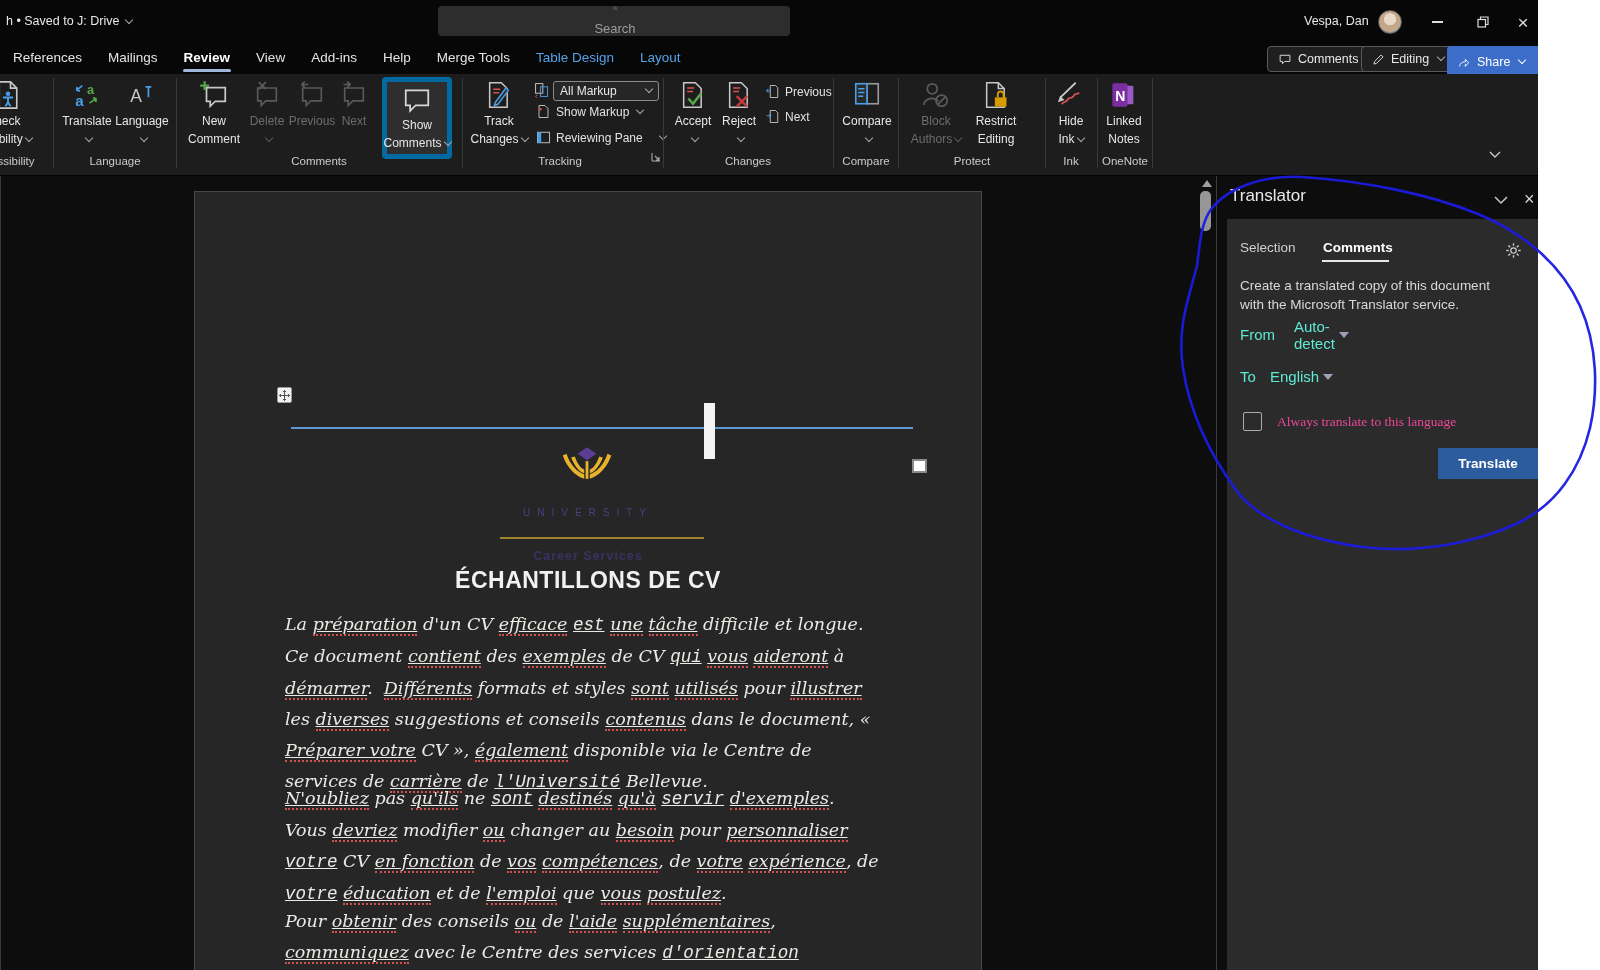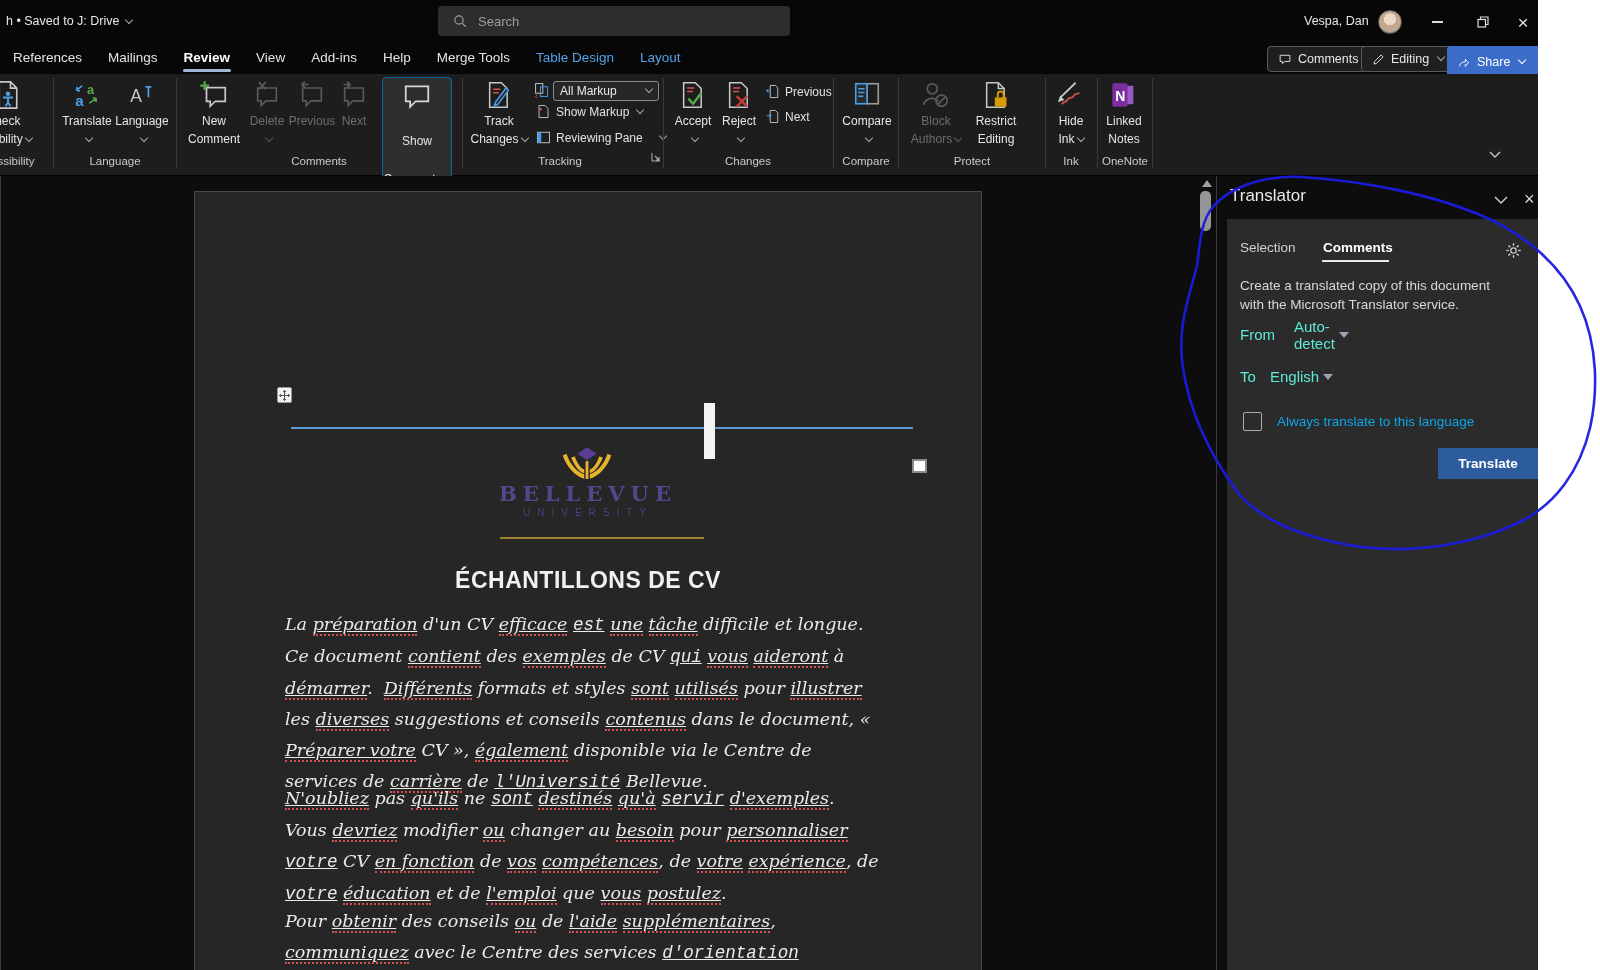--- a/index.html
+++ b/index.html
@@ -5,21 +5,21 @@
   * { margin:0; padding:0; box-sizing:border-box; }
   html,body { width:1600px; height:970px; background:#fff; overflow:hidden;
     font-family:"Liberation Sans", sans-serif; }
   .abs { position:absolute; }
   #window { position:absolute; left:0; top:0; width:1538px; height:970px; background:#070707; overflow:hidden; }
 
   
   #titlebar { position:absolute; left:0; top:0; width:100%; height:44px; background:#070707; }
   .saved { position:absolute; left:6px; top:14px; font-size:12.5px; color:#e8e8e8; white-space:nowrap; }
   .searchbox { position:absolute; left:438px; top:6px; width:352px; height:30px; background:#2d2d2d;
-    border-radius:4px; display:flex; align-items:center; padding-left:15px; gap:10px; }
+    border-radius:4px; display:flex; align-items:center; padding-left:2px; gap:10px;flex-direction:column; }
   .searchbox span { color:#9d9d9d; font-size:13px; }
   .username { position:absolute; left:1304px; top:14px; font-size:12.5px; color:#e8e8e8; }
   .avatar { position:absolute; left:1378px; top:10px; width:24px; height:24px; border-radius:50%;
     background:radial-gradient(circle at 50% 38%, #e9d9c6 0 34%, #c3a78b 35% 70%, #8d949c 71%); border:1px solid #555; }
   .wbtn { position:absolute; top:10px; width:26px; height:24px; display:flex; align-items:center; justify-content:center; color:#ddd; }
   .minimize-bar { width:11px; height:2px; background:#ddd; }
   .close-x { font-size:19px; line-height:19px; }
 
   
   #tabrow { position:absolute; left:0; top:44px; width:100%; height:30px; background:#070707; display:flex; align-items:flex-start; }
@@ -33,21 +33,21 @@
     font-size:12.5px; display:flex; align-items:center; gap:6px; padding:16px 10px; }
 
   
   #ribbon { position:absolute; left:0; top:74px; width:100%; height:102px; background:#1d1d1d; border-bottom:1px solid #000; }
   .gdiv { position:absolute; top:4px; width:1px; height:90px; background:#3a3a3a; }
   .glabel { position:absolute; top:81px; font-size:11.5px; color:#cbcbcb; text-align:center; white-space:nowrap; }
   .bigbtn { position:absolute; top:6px; display:flex; flex-direction:column; align-items:center; color:#e6e6e6; font-size:12px; line-height:13px; }
   .bigbtn .lbl { text-align:center; margin-top:5px; white-space:nowrap; }
   .bigbtn.disabled { color:#6d6d6d; }
   .bigbtn.disabled svg * { stroke:#5a5a5a !important; }
-  .selbtn { border:1px solid #0369a1; border-radius:4px; background:#2e2e2e; padding:2px 6px 4px 6px; top:3px;gap:20px; }
+  .selbtn { border:5px solid #0369a1; border-radius:4px; background:#2e2e2e; padding:2px 6px 4px 6px; top:3px; }
   .caret { display:inline-block; width:6px; height:6px; border-right:1.4px solid #a8a8a8; border-bottom:1.4px solid #a8a8a8;
     transform:rotate(45deg); margin-left:3px; position:relative; top:-2px; }
   .srow { position:absolute; display:flex; align-items:center; gap:5px; color:#e2e2e2; font-size:12px; white-space:nowrap; }
   .combo { position:absolute; width:106px; height:20px; border:1px solid #8a8a8a; border-radius:3px; background:#262626;
     color:#e8e8e8; font-size:12px; display:flex; align-items:center; padding:0 6px; justify-content:space-between; }
 
   
   #canvas { position:absolute; left:0; top:176px; width:1538px; height:794px; background:#0d0d0d; border-left:1px solid #3a3a3a; }
   #page { position:absolute; left:193px; top:15px; width:788px; height:779px; background:#262626;
     border:1px solid #484848; border-bottom:none; overflow:hidden; }
@@ -79,21 +79,21 @@
   #translator-card { position:absolute; left:1227px; top:219px; width:311px; height:751px; background:#2b2b2b; }
   .tr-tab { position:absolute; top:21px; font-size:13.5px; color:#d0d0d0; }
   .tr-tab.active { color:#fff; font-weight:bold; }
   .tr-underline { position:absolute; left:95px; top:41px; width:67px; height:2px; background:#e8e8e8; }
   .tr-desc { position:absolute; left:13px; top:57px; width:272px; font-size:13.5px; line-height:19px; color:#d8d8d8; }
   .tr-row { position:absolute; left:13px; font-size:15px; color:#5eead4; display:flex; align-items:center; gap:8px; }
   .tri-down { width:0; height:0; border-left:5px solid transparent; border-right:5px solid transparent;
     border-top:6px solid #9aa3b5; margin-left:4px; }
   .tr-check { position:absolute; left:16px; top:193px; width:19px; height:19px; border:1.5px solid #ababab;
     border-radius:2px; background:transparent; }
-  .tr-check-label { position:absolute; left:50px; top:195px; font-size:13.5px; color:#0ea5e9; }
+  .tr-check-label { position:absolute; left:50px; top:195px; font-size:13.5px; color:#ec4899;font-family:Liberation Serif, serif; }
   .tr-btn { position:absolute; left:211px; top:229px; width:100px; height:31px; background:#2d5c9e; color:#fff;
     font-size:13.5px; font-weight:bold; display:flex; align-items:center; justify-content:center; }
 
   #annotation { position:absolute; left:0; top:0; z-index:60; pointer-events:none; }
   svg { display:block; }
 </style>
 </head>
 <body>
 
 <div id="window">
@@ -387,23 +387,23 @@
       <div class="sel-square"></div>
 
       <svg class="logo-wings" width="56" height="34" viewBox="0 0 60 36">
         <polygon points="30,1 40,8 30,15 20,8" fill="#5b3e93"></polygon>
         <path d="M8 8 C12 20 20 28 27 30 L27 35 C17 32 8 22 4 10 Z" fill="#e7b32d"></path>
         <path d="M52 8 C48 20 40 28 33 30 L33 35 C43 32 52 22 56 10 Z" fill="#e7b32d"></path>
         <path d="M17 11 C20 20 24 24 27 25 L27 29 C21 27 16 20 13 12 Z" fill="#e7b32d"></path>
         <path d="M43 11 C40 20 36 24 33 25 L33 29 C39 27 44 20 47 12 Z" fill="#e7b32d"></path>
         <rect x="28.5" y="16" width="3" height="19" fill="#e7b32d"></rect>
       </svg>
-      <div class="logo-name">BELLEVUE</div>
       <div class="logo-univ">UNIVERSITY</div>
       <div class="logo-line"></div>
+      <div class="logo-dept">Career Services</div>
       <div class="doc-title">ÉCHANTILLONS DE CV</div>
 
       <div class="para" style="top:417px;"><span>La </span><span class="q">préparation</span><span> d'un CV </span><span class="q">efficace</span><span> </span><span class="u">est</span><span> </span><span class="q">une</span><span> </span><span class="q">tâche</span><span> difficile et longue.  Ce document </span><span class="q">contient</span><span> des </span><span class="q">exemples</span><span> de CV </span><span class="u">qui</span><span> </span><span class="q">vous</span><span> </span><span class="q">aideront</span><span> à </span><span class="q">démarrer</span><span>.  </span><span class="q">Différents</span><span> formats et styles </span><span class="q">sont</span><span> </span><span class="q">utilisés</span><span> pour </span><span class="q">illustrer</span><span> les </span><span class="q">diverses</span><span> suggestions et conseils </span><span class="q">contenus</span><span> dans le document, « </span><span class="q">Préparer votre</span><span> CV », </span><span class="q">également</span><span> disponible via le Centre de services de </span><span class="q">carrière</span><span> de </span><span class="u">l'Université</span><span> Bellevue.</span></div>
       <div class="para" style="top:591px;"><span class="q">N'oubliez</span><span> pas </span><span class="q">qu'ils</span><span> ne </span><span class="u">sont</span><span> </span><span class="q">destinés</span><span> </span><span class="q">qu'à</span><span> </span><span class="u">servir</span><span> </span><span class="q">d'exemples</span><span>.  Vous </span><span class="q">devriez</span><span> modifier </span><span class="q">ou</span><span> changer au </span><span class="q">besoin</span><span> pour </span><span class="q">personnaliser</span><span> </span><span class="u">votre</span><span> CV </span><span class="q">en fonction</span><span> de </span><span class="q">vos</span><span> </span><span class="q">compétences</span><span>, de </span><span class="q">votre</span><span> </span><span class="q">expérience</span><span>, de </span><span class="u">votre</span><span> </span><span class="q">éducation</span><span> et de </span><span class="q">l'emploi</span><span> que </span><span class="q">vous</span><span> </span><span class="q">postulez</span><span>.</span></div>
       <div class="para" style="top:714px;"><span>Pour </span><span class="q">obtenir</span><span> des conseils </span><span class="q">ou</span><span> de </span><span class="q">l'aide</span><span> </span><span class="q">supplémentaires</span><span>, </span><span class="q">communiquez</span><span> avec le Centre des services </span><span class="u">d'orientation</span><span> </span></div>
     </div>
 
     <div class="scroll-up"></div>
     <div class="scroll-thumb"></div>
     <div class="pane-divider"></div>

